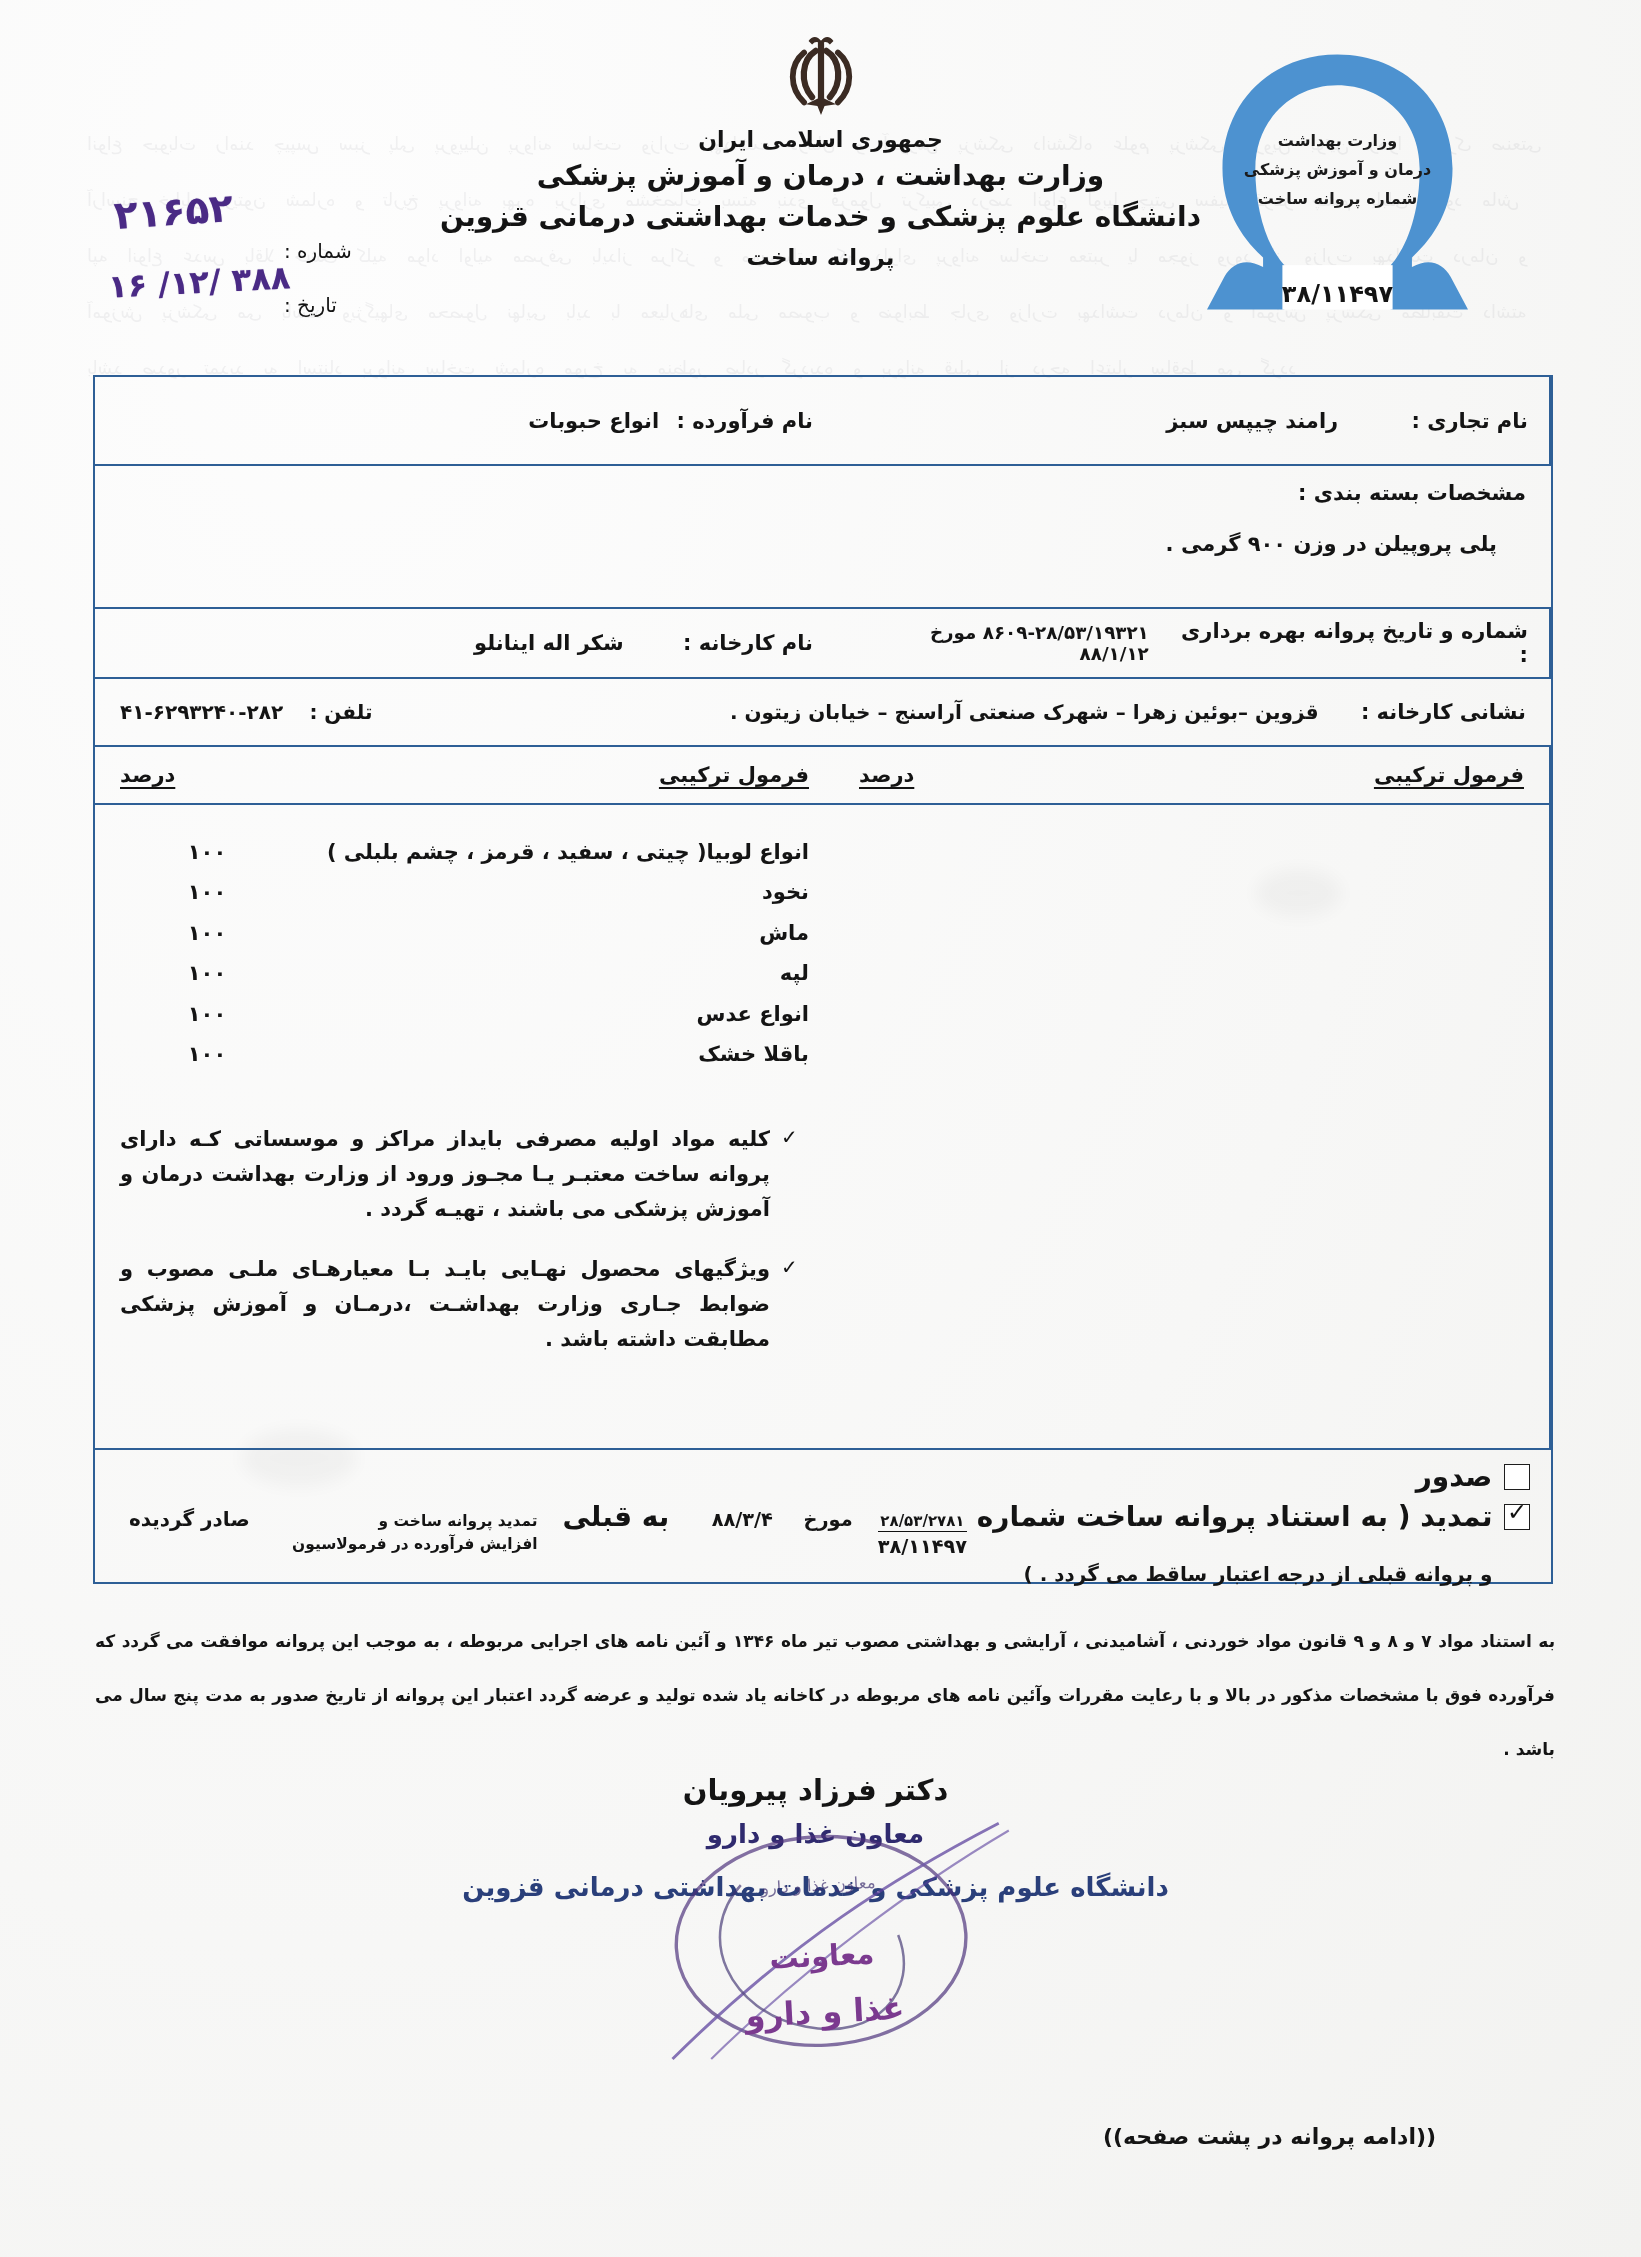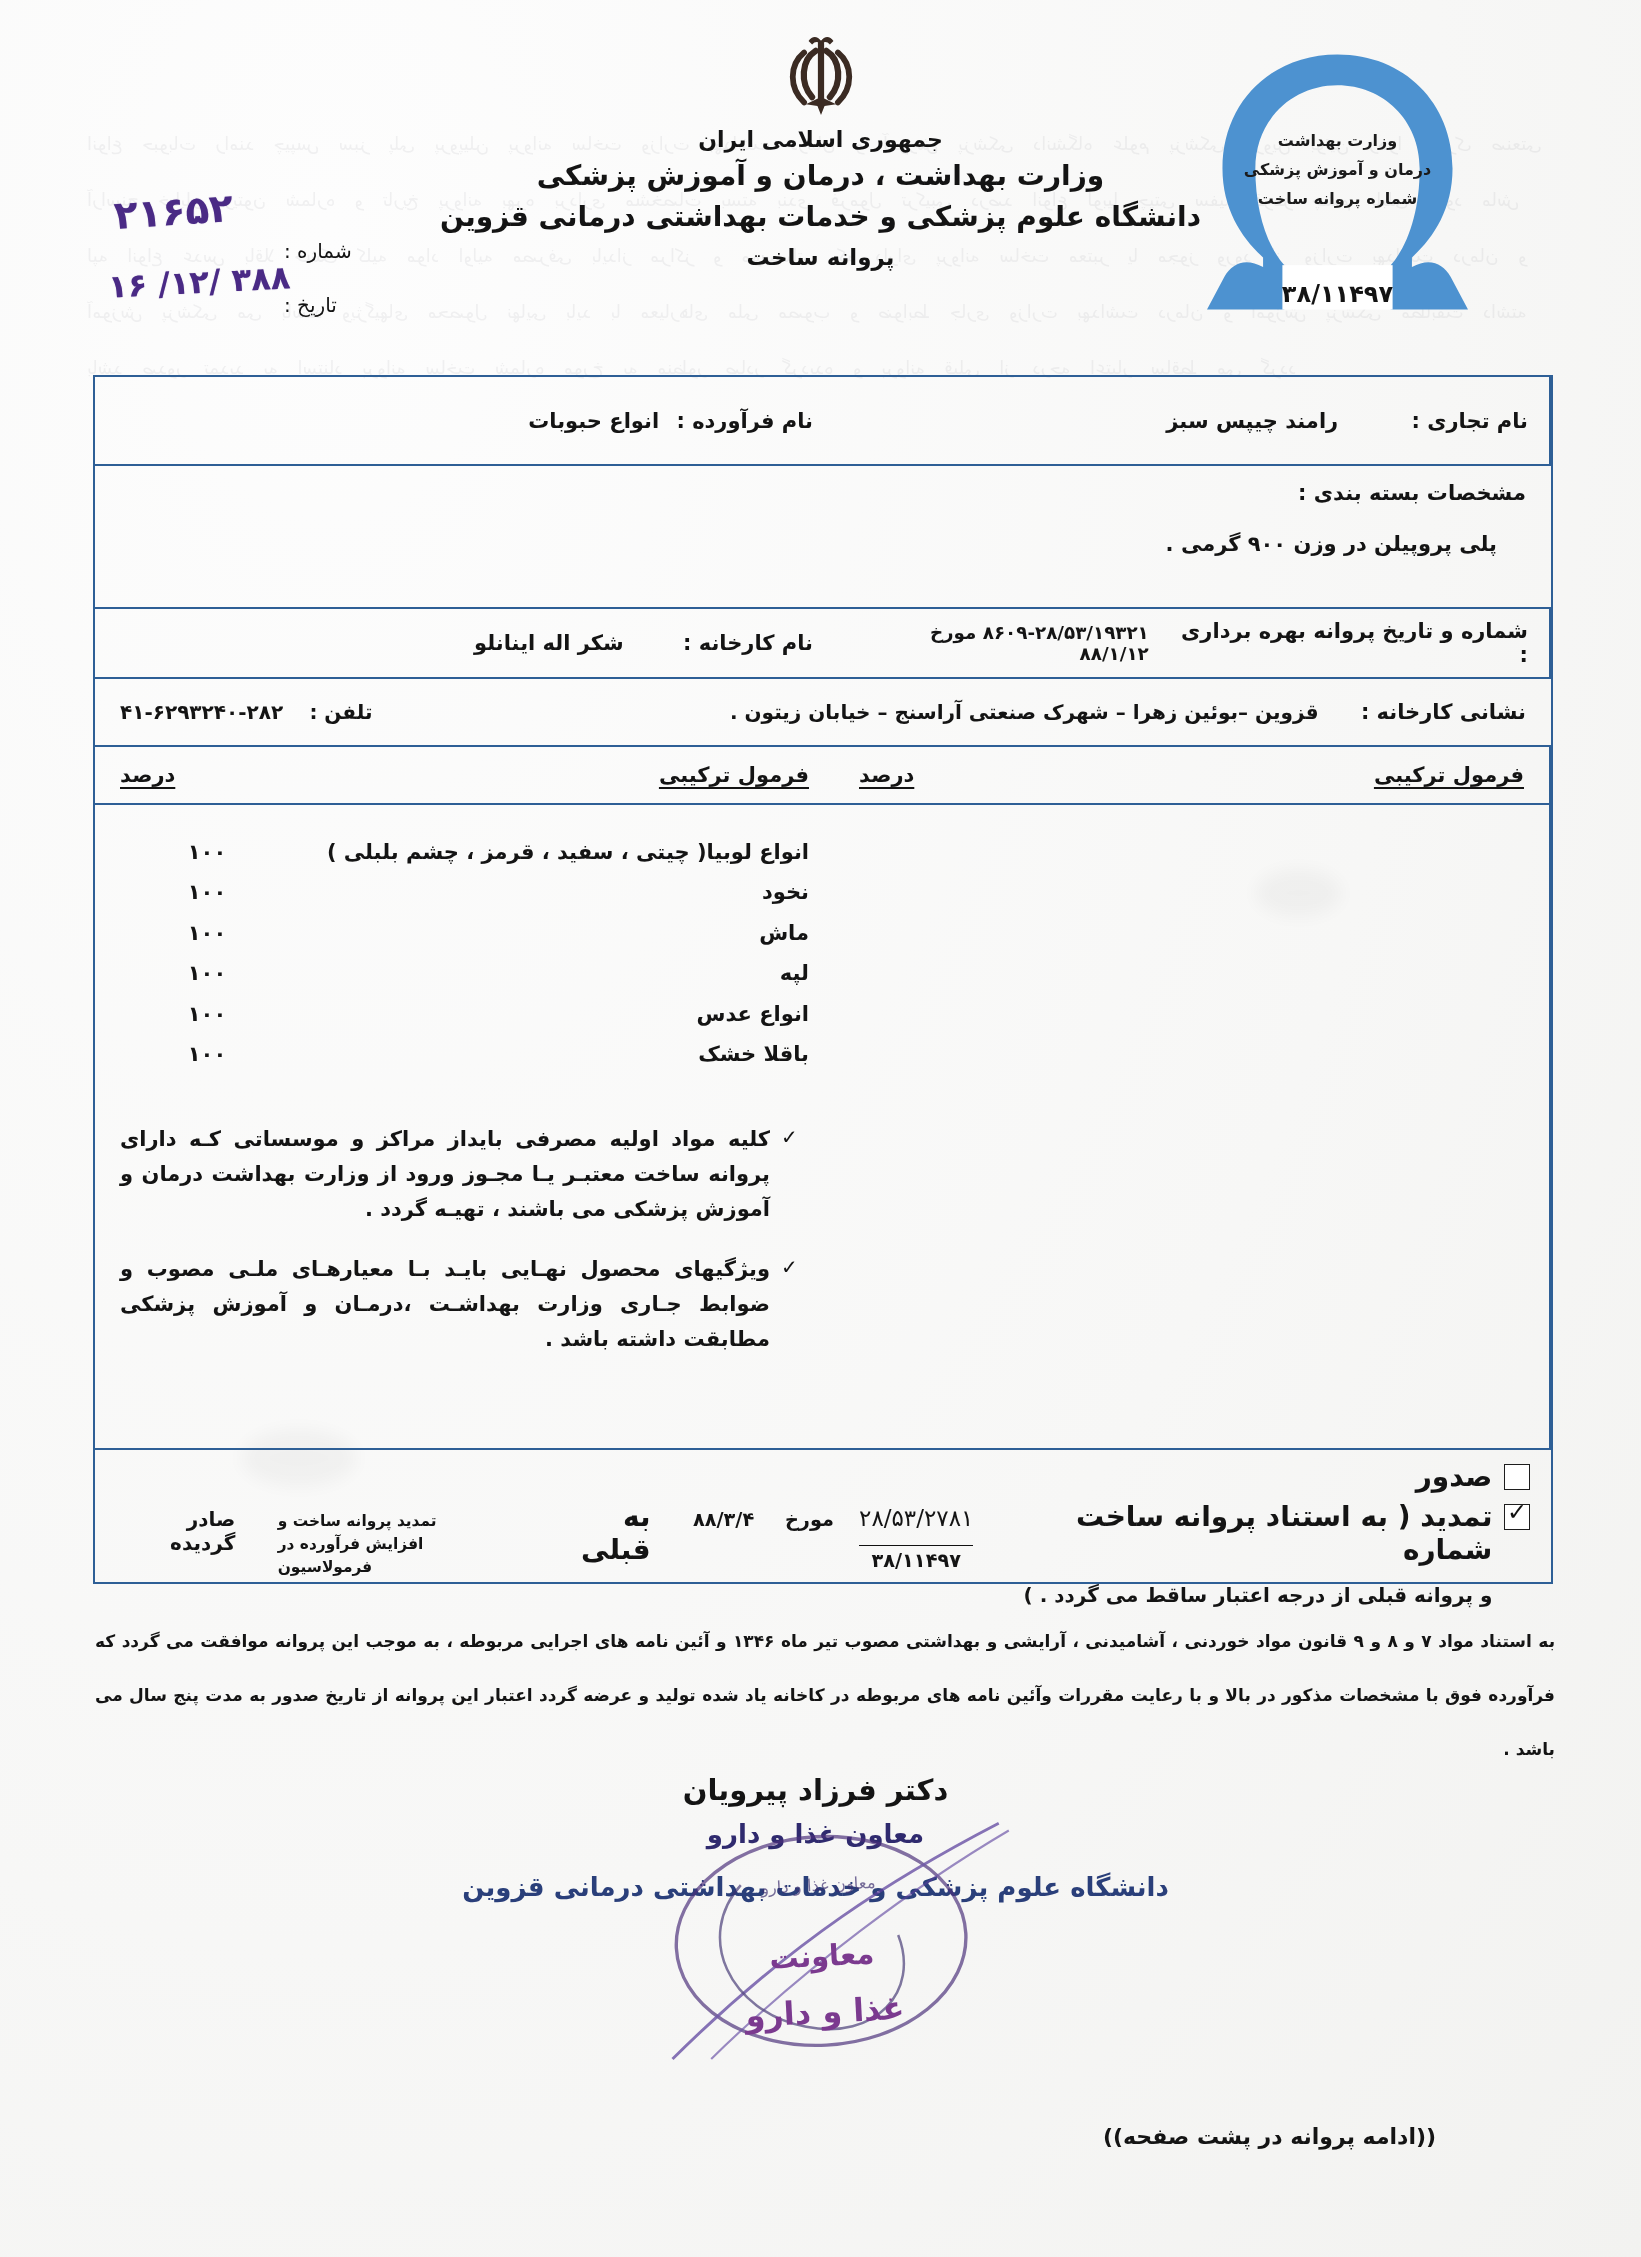--- a/index.html
+++ b/index.html
@@ -120,24 +120,24 @@
     width:24px;height:24px;border:1.9px solid #1d1d1d;flex:0 0 24px;
     margin-left:11.6px;margin-top:3.9px;position:relative;background:#fff;
   }
   .box.on::after{
     content:"✓";position:absolute;left:1.9px;top:-7.7px;font-size:24px;font-weight:bold;color:#111;
   }
   .chk .t{font-size:28px;font-weight:bold;line-height:33px;}
   .renew{position:relative;}
   .renew .line1{display:flex;align-items:baseline;flex-wrap:nowrap;}
   .renew .nums{display:inline-block;text-align:center;margin:0 9.7px;}
-  .renew .nums .a{font-size:23px;font-weight:normal;border-bottom:1.4px solid #111;padding-bottom:14px;display:block;}
+  .renew .nums .a{font-size:15px;font-weight:bold;border-bottom:1.4px solid #111;padding-bottom:1px;display:block;}
   .renew .nums .b{font-size:19.3px;font-weight:bold;display:block;margin-top:2.9px;}
   .renew .dt{font-size:19.3px;font-weight:bold;margin:0 15.4px;}
-  .renew .purpose{position:relative;margin:0 25px;text-align:left;}
+  .renew .purpose{position:relative;margin:0 25px;text-align:right;}
   .renew .purpose .small{font-size:15.4px;font-weight:bold;line-height:23px;display:block;}
   .renew .issued{font-size:20px;font-weight:bold;margin-right:17.4px;}
   .renew .line2{font-size:20px;font-weight:bold;margin-top:3.9px;}
 
   
   .legal{
     position:absolute;left:95px;top:1614px;width:1460px;
     font-size:17px;font-weight:bold;line-height:54px;text-align:justify;
   }
   .legal p{margin:0;}

